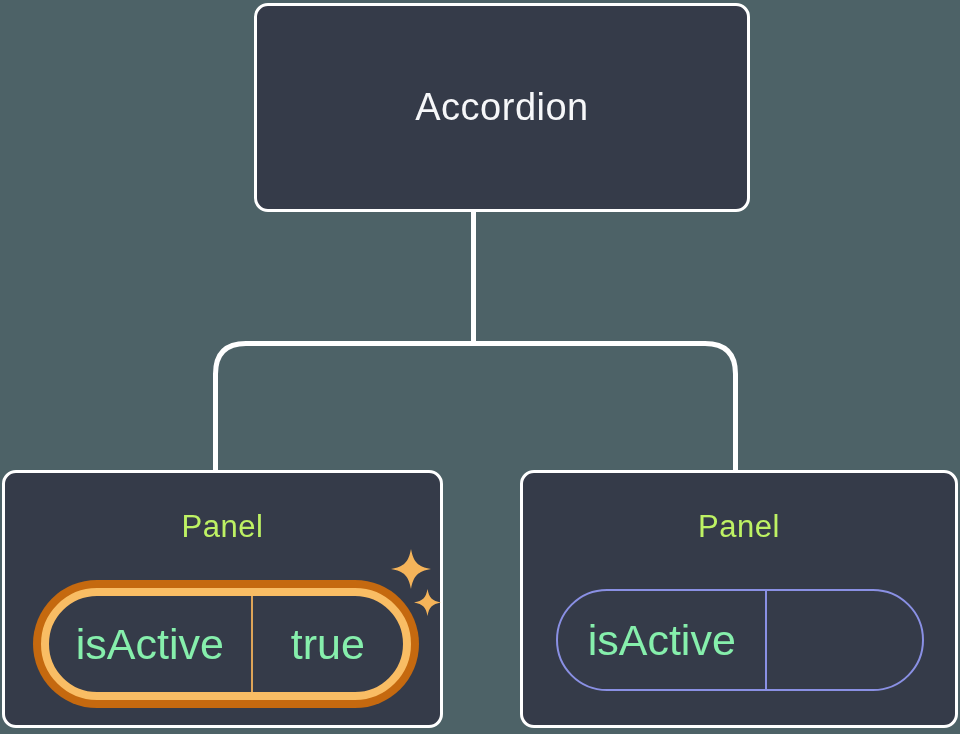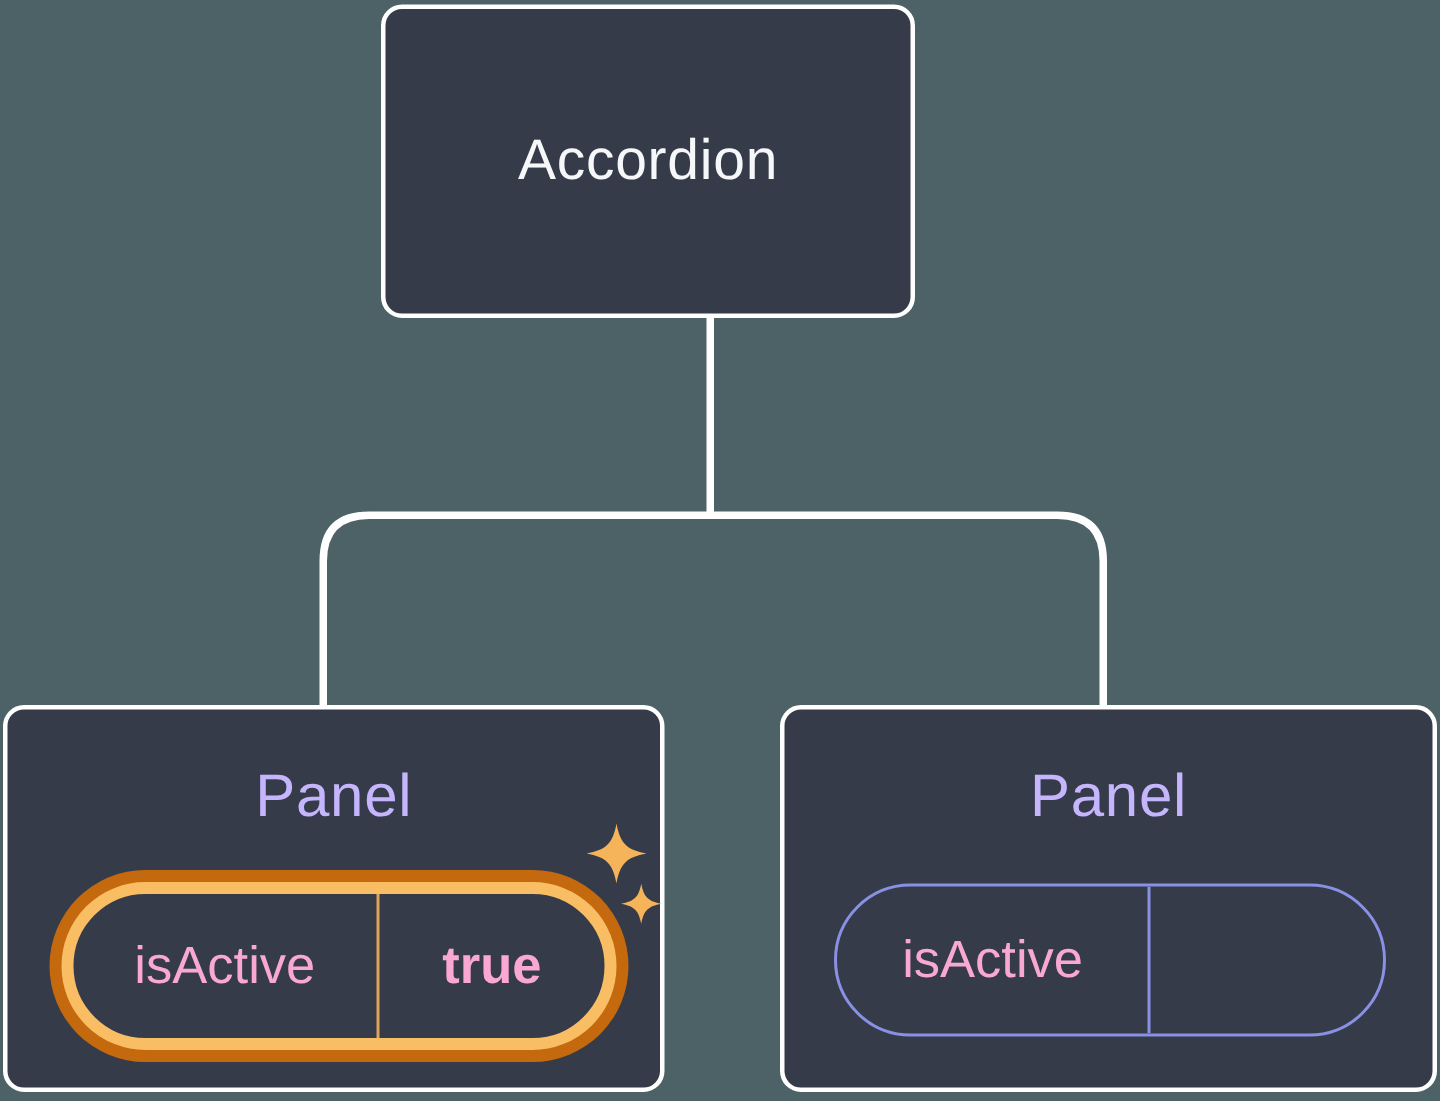--- a/index.html
+++ b/index.html
@@ -6,53 +6,53 @@
   body{
     width:960px;height:734px;position:relative;overflow:hidden;
     background:#4d6267;
     font-family:"Liberation Sans","DejaVu Sans",sans-serif;
   }
   .connectors{position:absolute;left:0;top:0;z-index:0;}
   .node{
     position:absolute;box-sizing:border-box;z-index:1;
     background:#353b49;border:3px solid #ffffff;border-radius:14px;
   }
-  .root-node{left:254px;top:3px;width:356px;height:209px;
+  .root-node{left:254px;top:3px;width:496px;height:209px;
     display:flex;align-items:center;justify-content:center;}
   .root-label{color:#f6f7f9;font-size:38px;font-weight:500;letter-spacing:0.5px;}
   .panel-node{top:470px;width:441px;height:258px;}
   .panel-left{left:2px;}
   .panel-right{left:520px;width:438px;}
   .panel-title{
     position:absolute;left:0;top:36px;width:100%;text-align:center;
-    color:#c4b5fd;font-size:40px;font-weight:500;letter-spacing:0.5px;
+    color:#bef264;font-size:31px;font-weight:500;letter-spacing:0.5px;
   }
   .pill{
     position:absolute;box-sizing:border-box;display:flex;align-items:stretch;
     border-radius:999px;overflow:hidden;
   }
   .pill-plain{
     left:33px;top:116px;width:368px;height:102px;
     border:2px solid #8a90e4;
   }
   .pill-highlight{
     left:36px;top:115px;width:370px;height:112px;
     border:8px solid #f9bd64;
     box-shadow:0 0 0 8px #c5690f;
     background:#353b49;
   }
   .pill-cell{
     display:flex;align-items:center;justify-content:center;
-    color:#f9a8d4;font-size:35px;
+    color:#86efac;font-size:43px;
   }
   .pill-key{flex:0 0 57%;}
   .pill-value{flex:1 1 auto;}
   .pill-plain .pill-key{border-right:2px solid #8a90e4;}
   .pill-highlight .pill-key{border-right:2px solid #dea458;}
-  .value-bold{font-weight:700;}
+  .value-bold{font-weight:400;}
   .sparkle{position:absolute;z-index:3;}
   .sparkle-large{left:386px;top:76px;width:40px;height:40px;}
   .sparkle-small{left:409px;top:116px;width:27px;height:27px;}
 </style>
 </head>
 <body>
 
 <svg class="connectors" width="960" height="734" viewBox="0 0 960 734">
   <path d="M473.5 210 L473.5 346" stroke="#ffffff" stroke-width="5" fill="none"></path>
   <path d="M215.5 472 L215.5 374 Q215.5 343.5 246 343.5 L705 343.5 Q735.5 343.5 735.5 374 L735.5 472" stroke="#ffffff" stroke-width="5" fill="none"></path>

